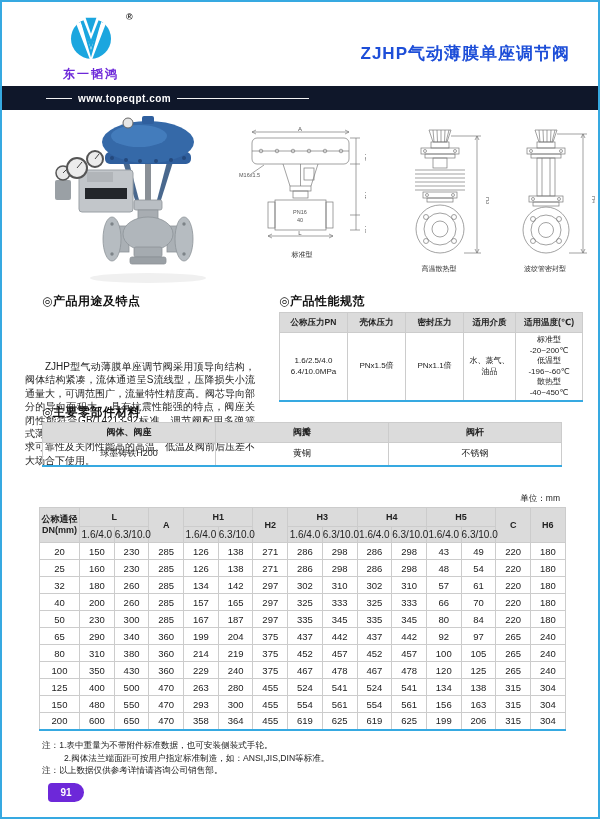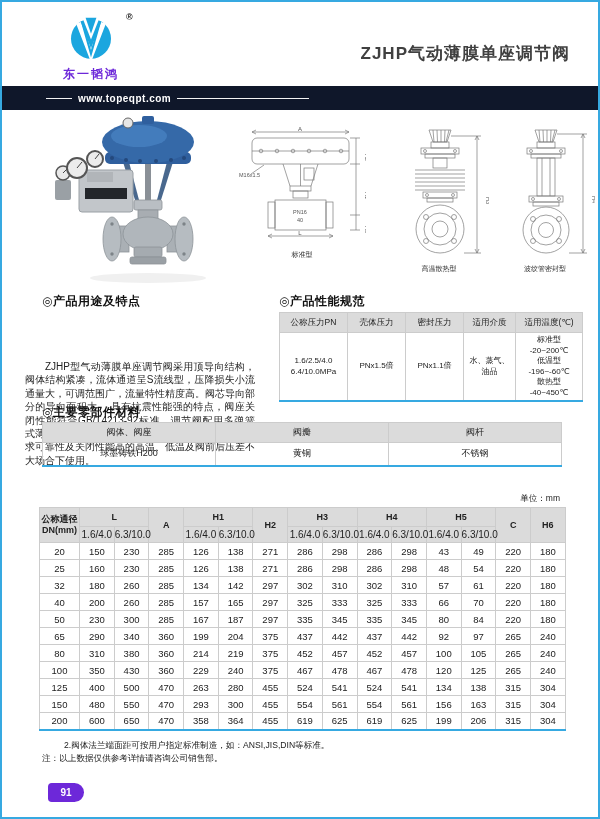--- a/index.html
+++ b/index.html
@@ -7,21 +7,21 @@
   body { font-family:"Liberation Sans","DejaVu Sans",sans-serif; color:#1a1a1a; }
   .page {
     position:relative; width:600px; height:819px; background:#fff;
     border:2px solid #36a9e1; overflow:hidden;
   }
   
   .logo-wrap { position:absolute; left:46px; top:10px; width:86px; text-align:center; }
   .logo-svg { width:50px; height:50px; display:block; margin:0 auto; }
   .logo-reg { position:absolute; left:78px; top:0; font-size:9px; font-weight:bold; color:#222; }
   .brand { margin-top:4px; font-size:12px; font-weight:bold; letter-spacing:2px; color:#6d28d9; }
-  .doc-title { position:absolute; right:28px; top:40px; font-size:17px; font-weight:bold; color:#404040; letter-spacing:1px; }
+  .doc-title { position:absolute; right:28px; top:40px; font-size:17px; font-weight:bold; color:#1d4ed8; letter-spacing:1px; }
   .band { position:absolute; left:0; top:84px; width:100%; height:24px; background:#0f172a; display:flex; align-items:center; }
   .band .dash { height:1px; background:#fff; opacity:.95; }
   .band .d1 { width:26px; margin-left:44px; }
   .band .d2 { width:132px; }
   .band .site { color:#fff; font-size:10px; font-weight:bold; padding:0 6px; letter-spacing:.5px; }
   
   .photo { position:absolute; left:33px; top:112px; width:198px; height:176px; }
   .drawing { position:absolute; top:124px; text-align:center; }
   .drawing .cap { font-size:7px; color:#333; margin-top:2px; }
   .d-std { left:236px; width:128px; }
@@ -29,21 +29,21 @@
   .d-bel { left:492px; width:102px; }
   .lineart { stroke:#7a7a7a; stroke-width:0.7; fill:none; }
   .lineart text { stroke:none; fill:#555; font-family:"Liberation Sans",sans-serif; }
   
   .sec-title { position:absolute; font-size:12px; font-weight:bold; color:#111; letter-spacing:.5px; }
   
   .features-text { position:absolute; left:23px; top:310px; width:230px; font-size:10px; line-height:13.4px; text-align:justify; text-indent:2em; color:#222;margin-top:48px; }
   
   table { border-collapse:collapse; table-layout:fixed; }
   th,td { border:1px solid #cccccc; text-align:center; vertical-align:middle; }
-  th { background:#dbdbdb; font-weight:normal; color:#222; }
+  th { background:#dbdbdb; font-weight:bold; color:#222; }
   .blue-bottom { border-bottom:2px solid #36a9e1; }
   
   .perf-table { position:absolute; left:277px; top:310px; width:303px; font-size:8px; }
   .perf-table th { height:20px; font-size:8.5px; }
   .perf-table td { white-space:pre-line; line-height:10.5px; padding:2px 1px; color:#222; }
   
   .mat-table { position:absolute; left:40px; top:420px; width:520px; font-size:9px; }
   .mat-table th { height:20px; }
   .mat-table td { height:23px; color:#222; }
   
@@ -525,19 +525,20 @@
           <td>625</td>
           <td>199</td>
           <td>206</td>
           <td>315</td>
           <td>304</td>
         </tr>
       </tbody>
   </table>
 
   <div class="notes">
+    <div>注：1.表中重量为不带附件标准数据，也可安装侧装式手轮。</div>
     <div class="indent">2.阀体法兰端面距可按用户指定标准制造，如：ANSI,JIS,DIN等标准。</div>
     <div>注：以上数据仅供参考详情请咨询公司销售部。</div>
   </div>
 
   <div class="page-badge">91</div>
 
 </div>
 
 </body></html>

